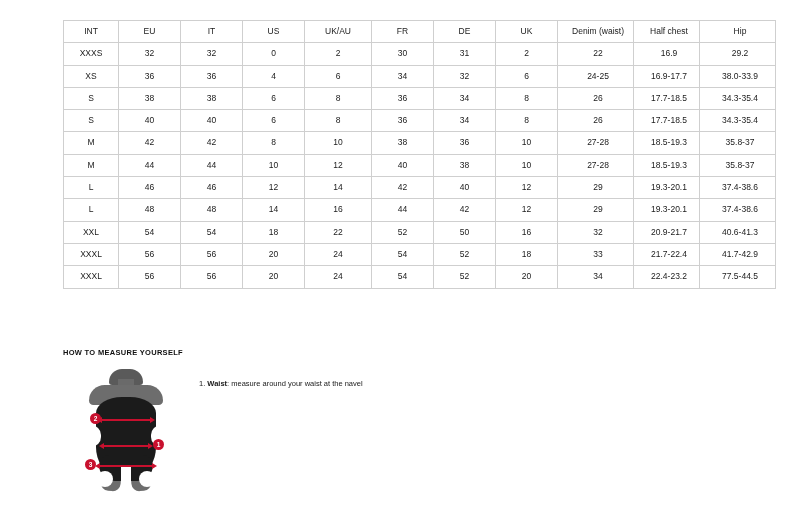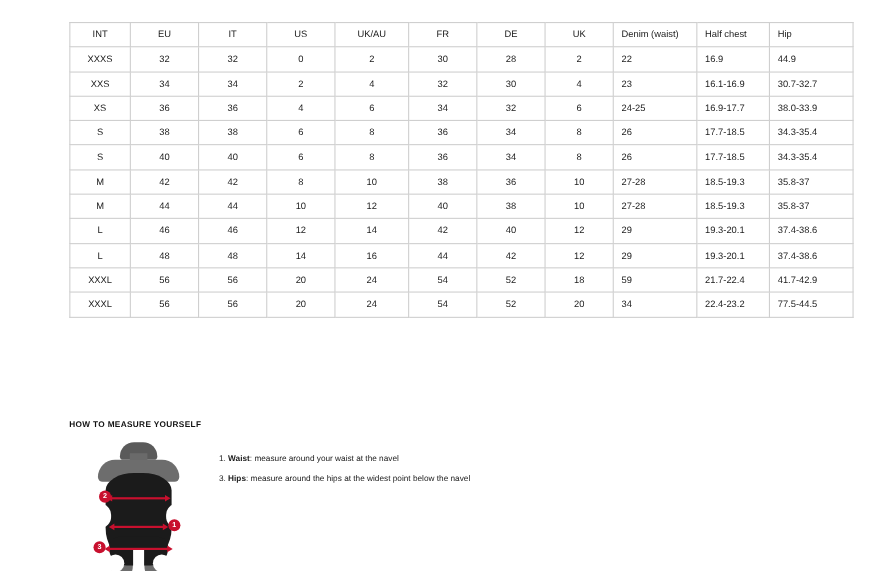--- a/index.html
+++ b/index.html
@@ -55,38 +55,37 @@
   .col-ukau   { width: 67px; }
   .col-fr     { width: 62px; }
   .col-de     { width: 62px; }
   .col-uk     { width: 62px; }
   .col-denim  { width: 76px; }
   .col-half   { width: 66px; }
   .col-hip    { width: 76px; }
 
   table.size-table td.left-pad,
   table.size-table th.left-pad {
-    text-align: left;
+    text-align: center;
     padding-left: 7px;
   }
 
   
   .howto {
     position: absolute;
     left: 63px;
     top: 348px;
     width: 672px;
   }
   .howto-title {
     font-size: 7.5px;
     font-weight: bold;
     letter-spacing: 0.3px;
     color: #111111;
     margin-bottom: 10px;
-    margin-top: 33px;
   }
   .howto-body {
     position: relative;
     display: flex;
     align-items: flex-start;
   }
   .figure-box {
     position: relative;
     width: 128px;
     height: 130px;
@@ -293,38 +292,25 @@
         </tr>
       </thead>
       <tbody>
         <tr>
           <td>XXXS</td>
           <td>32</td>
           <td>32</td>
           <td>0</td>
           <td>2</td>
           <td>30</td>
-          <td>28</td>
+          <td>31</td>
           <td>2</td>
           <td class="left-pad">22</td>
           <td class="left-pad">16.9</td>
-          <td class="left-pad">44.9</td>
-        </tr>
-        <tr>
-          <td>XXS</td>
-          <td>34</td>
-          <td>34</td>
-          <td>2</td>
-          <td>4</td>
-          <td>32</td>
-          <td>30</td>
-          <td>4</td>
-          <td class="left-pad">23</td>
-          <td class="left-pad">16.1-16.9</td>
-          <td class="left-pad">30.7-32.7</td>
+          <td class="left-pad">29.2</td>
         </tr>
         <tr>
           <td>XS</td>
           <td>36</td>
           <td>36</td>
           <td>4</td>
           <td>6</td>
           <td>34</td>
           <td>32</td>
           <td>6</td>
@@ -404,29 +390,42 @@
           <td>14</td>
           <td>16</td>
           <td>44</td>
           <td>42</td>
           <td>12</td>
           <td class="left-pad">29</td>
           <td class="left-pad">19.3-20.1</td>
           <td class="left-pad">37.4-38.6</td>
         </tr>
         <tr>
+          <td>XXL</td>
+          <td>54</td>
+          <td>54</td>
+          <td>18</td>
+          <td>22</td>
+          <td>52</td>
+          <td>50</td>
+          <td>16</td>
+          <td class="left-pad">32</td>
+          <td class="left-pad">20.9-21.7</td>
+          <td class="left-pad">40.6-41.3</td>
+        </tr>
+        <tr>
           <td>XXXL</td>
           <td>56</td>
           <td>56</td>
           <td>20</td>
           <td>24</td>
           <td>54</td>
           <td>52</td>
           <td>18</td>
-          <td class="left-pad">59</td>
+          <td class="left-pad">33</td>
           <td class="left-pad">21.7-22.4</td>
           <td class="left-pad">41.7-42.9</td>
         </tr>
         <tr>
           <td>XXXL</td>
           <td>56</td>
           <td>56</td>
           <td>20</td>
           <td>24</td>
           <td>54</td>
@@ -465,22 +464,18 @@
         <div class="dot dot-1">1</div>
         <div class="dot dot-2">2</div>
         <div class="dot dot-3">3</div>
       </div>
 
       <div class="steps">
         <div class="step">
           <span>1.</span>
           <b>Waist</b><span>: measure around your waist at the navel</span>
         </div>
-        <div class="step">
-          <span>3.</span>
-          <b>Hips</b><span>: measure around the hips at the widest point below the navel</span>
-        </div>
       </div>
 
     </div>
   </div>
 
 </div>
 
 </body></html>

